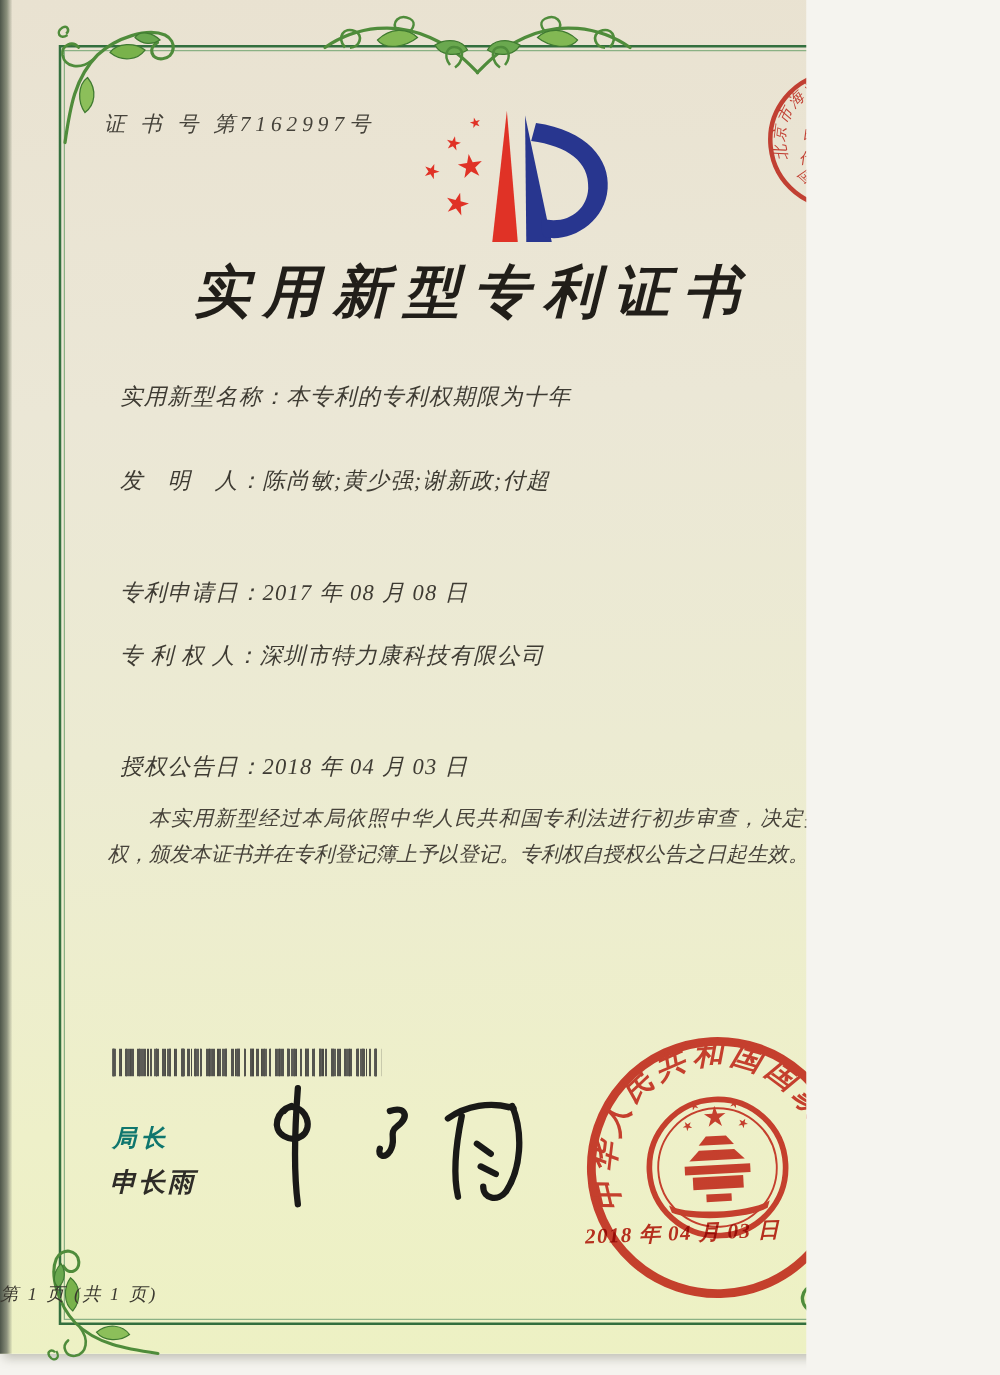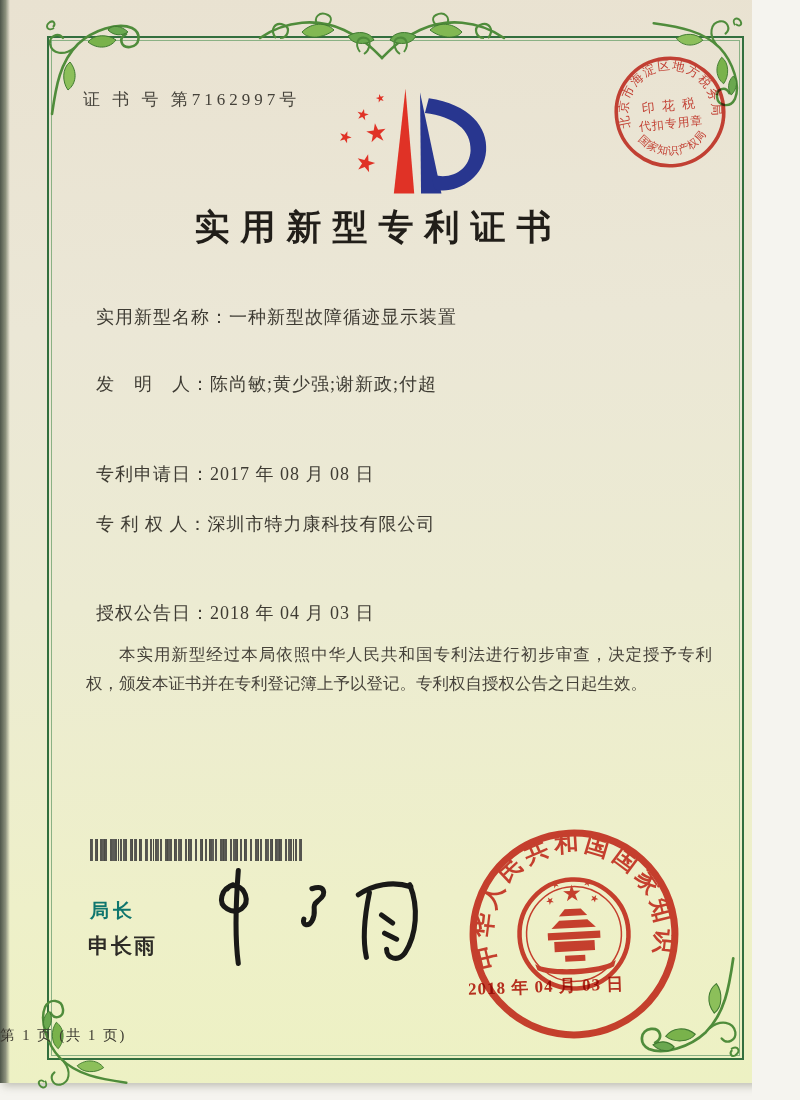--- a/index.html
+++ b/index.html
@@ -1,31 +1,31 @@
 <!DOCTYPE html>
 <html><head>
 <meta charset="utf-8">
 <style>
   html,body{margin:0;padding:0;background:#f5f4ef;}
-  #page{position:relative;width:752px;height:1100px;overflow:hidden;
-        font-family:"Liberation Serif","DejaVu Serif",serif;background:#f5f4ef;}
+  #page{position:relative;width:645px;height:1100px;overflow:hidden;
+        font-family:"Liberation Serif","DejaVu Serif",serif;background:#f5f4ef;font-style:italic;}
   
   #paper{position:absolute;left:0;top:0;width:757px;height:1083px;
          background:linear-gradient(178deg,#e9e2d1 0%,#ebe7d6 30%,#ecebd2 55%,#eef0c9 82%,#edf1c3 100%);
          box-shadow:3px 3px 8px rgba(90,90,70,.35);}
   #left-edge{position:absolute;left:0;top:0;width:10px;height:1083px;
          background:linear-gradient(90deg,#4e564a 0%,#8b907c 55%,rgba(139,144,124,0) 100%);}
   
   #frame{position:absolute;left:47px;top:36px;width:693px;height:1020px;
          border:2px solid #336f3e;}
   #frame::before{content:"";position:absolute;inset:2px;border:1px solid #8ab184;}
   .deco{position:absolute;pointer-events:none;}
   .txt{position:absolute;color:#3c3a33;}
   #cert-no{left:83px;top:88px;font-size:17px;letter-spacing:4px;color:#45423a;}
-  #title{left:0;top:204px;width:757px;text-align:center;font-size:35px;font-weight:bold;
+  #title{left:0;top:204px;width:757px;text-align:center;font-size:45px;font-weight:bold;
          letter-spacing:11px;color:#211e19;}
   .field{position:absolute;left:96px;font-size:18px;color:#3e3b33;letter-spacing:1px;white-space:nowrap;}
   #paras{position:absolute;left:86px;top:641px;width:626px;font-size:16.5px;line-height:28.5px;
          color:#46423a;text-align:justify;}
   #paras p{margin:0;text-indent:2em;}
   #barcode{position:absolute;left:90px;top:839px;width:215px;height:22px;
     background:
       repeating-linear-gradient(90deg,#3a3a3a 0 2px,transparent 2px 5px),
       repeating-linear-gradient(90deg,#2e2e2e 0 1px,transparent 1px 7px),
       repeating-linear-gradient(90deg,#444 0 3px,transparent 3px 11px);
@@ -114,21 +114,21 @@
     <text font-size="10.5" letter-spacing="0.5" fill="#cf3328">
       <textPath href="#taxBot">国家知识产权局</textPath>
     </text>
     <text x="60" y="58" text-anchor="middle" font-size="12.5" letter-spacing="2" fill="#cf3328">印 花 税</text>
     <text x="60" y="75" text-anchor="middle" font-size="11.5" letter-spacing="1" fill="#cf3328">代扣专用章</text>
   </svg>
 
   <div class="txt" id="title">实用新型专利证书</div>
 
   <div class="field" style="top:305px">
-    <span>实用新型名称：</span><span>一种新型故障循迹显示装置</span>
+    <span>实用新型名称：</span><span>本专利的专利权期限为十年</span>
   </div>
   <div class="field" style="top:372px">
     <span>发　明　人：</span><span>陈尚敏;黄少强;谢新政;付超</span>
   </div>
   <div class="field" style="top:462px">
     <span>专利申请日：</span><span>2017 年 08 月 08 日</span>
   </div>
   <div class="field" style="top:512px">
     <span>专 利 权 人：</span><span>深圳市特力康科技有限公司</span>
   </div>

